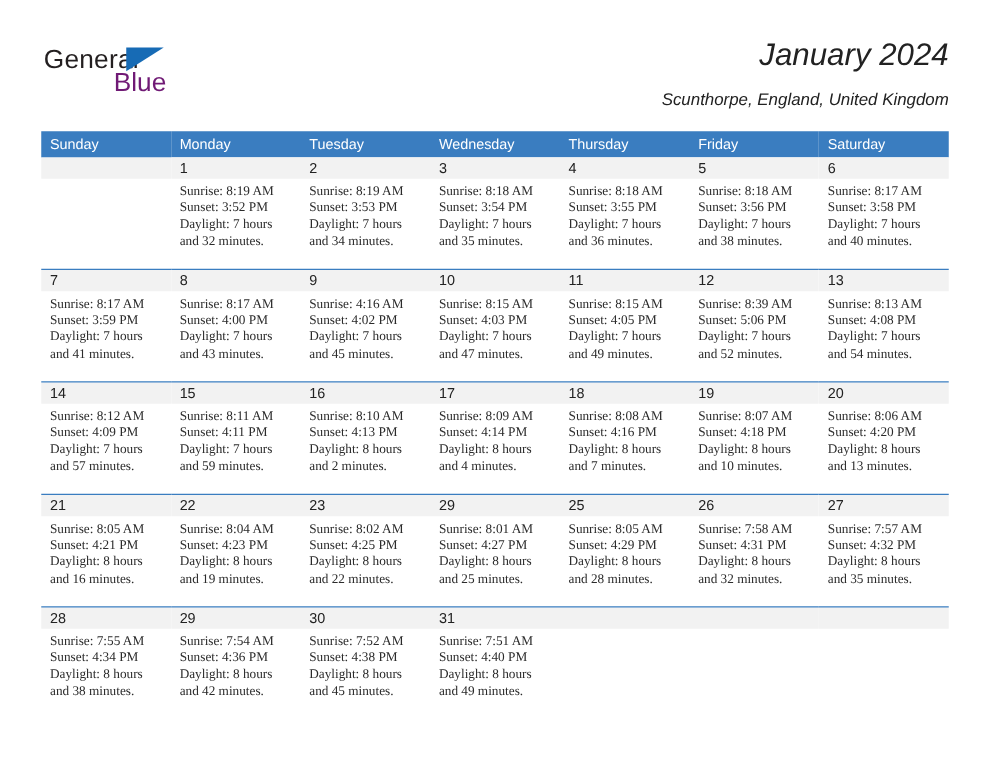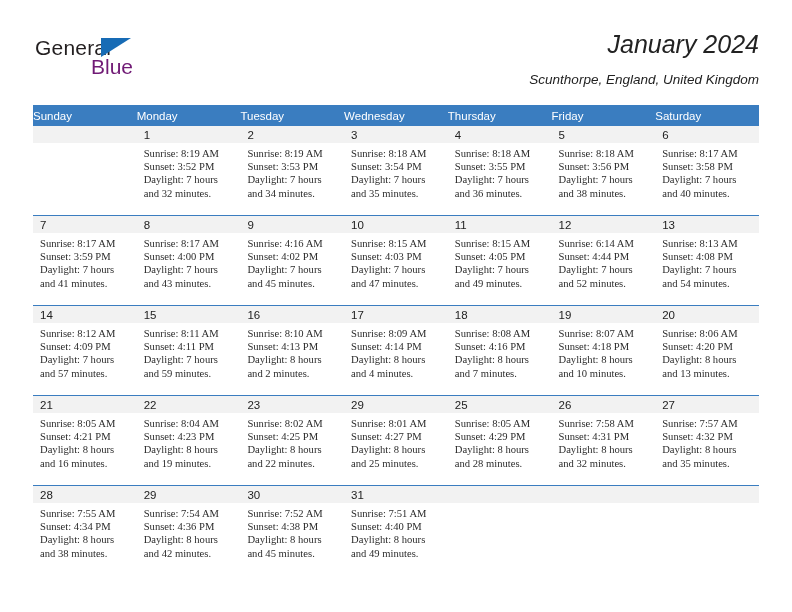--- a/index.html
+++ b/index.html
@@ -92,21 +92,21 @@
     width: 726px;
     border-collapse: collapse;
     table-layout: fixed;
   }
   .calendar th {
     background: #3a7dc0;
     color: #ffffff;
     font-weight: normal;
     font-size: 11.5px;
     text-align: left;
-    padding: 4px 0 4px 0;
+    padding: 4px 0 4px 7px;
     height: 13px;
     border: none;
   }
   .calendar td {
     vertical-align: top;
     padding: 0;
     width: 103.71px;
     border: none;
     border-top: 1px solid #3a7dc0;
   }
@@ -296,22 +296,22 @@
                 <div>Sunset: 4:05 PM</div>
                 <div>Daylight: 7 hours</div>
                 <div>and 49 minutes.</div>
               </div>
             </div>
           </td>
           <td>
             <div class="cell-inner filled">
               <div class="daynum-band">12</div>
               <div class="cell-body">
-                <div>Sunrise: 6:14 AM</div>
-                <div>Sunset: 4:44 PM</div>
+                <div>Sunrise: 8:39 AM</div>
+                <div>Sunset: 5:06 PM</div>
                 <div>Daylight: 7 hours</div>
                 <div>and 52 minutes.</div>
               </div>
             </div>
           </td>
           <td>
             <div class="cell-inner filled">
               <div class="daynum-band">13</div>
               <div class="cell-body">
                 <div>Sunrise: 8:13 AM</div>

